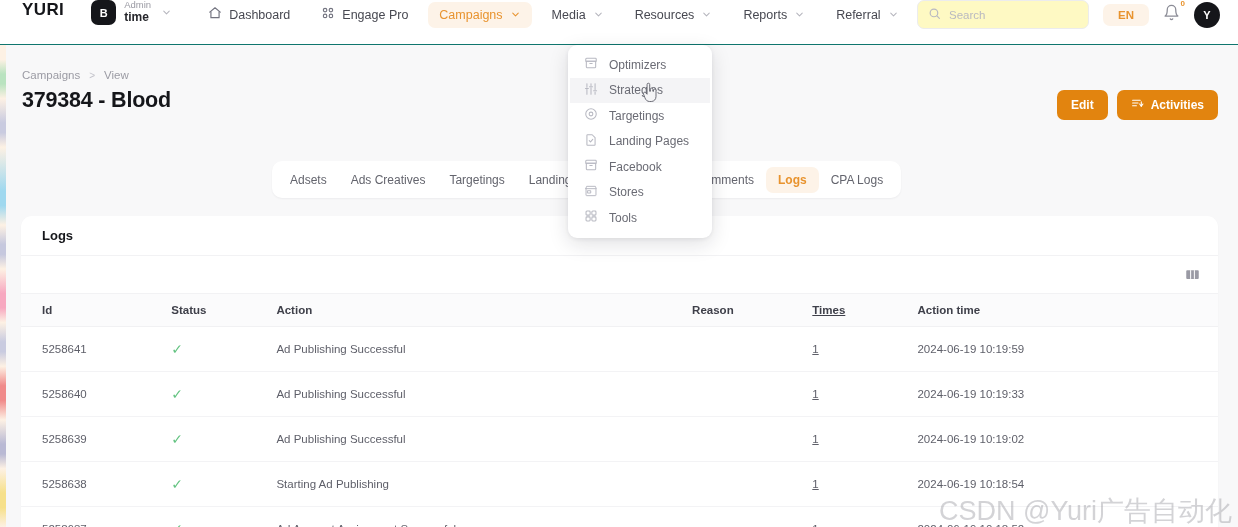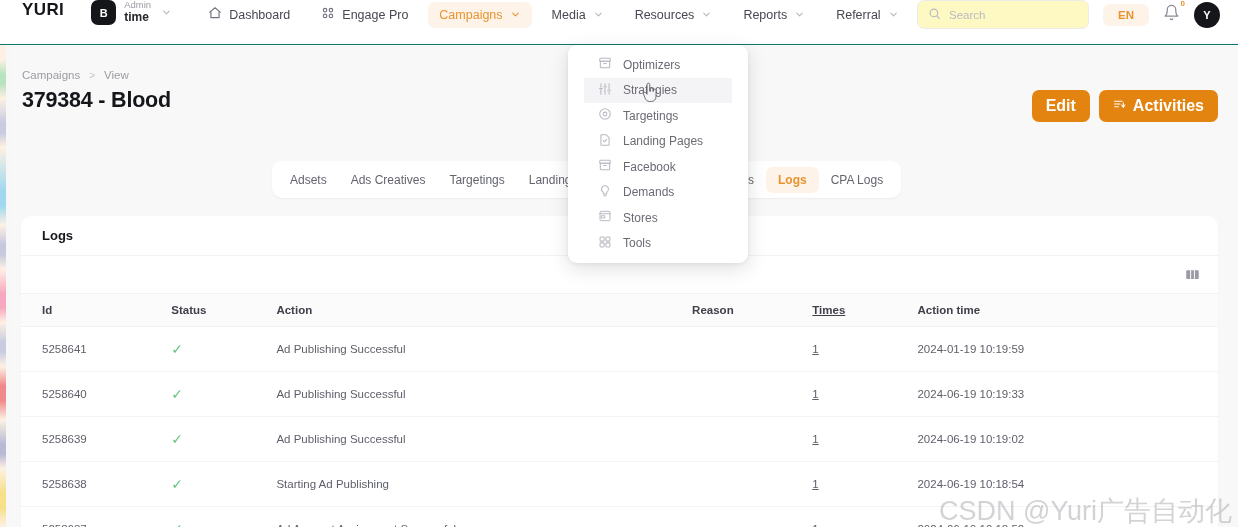--- a/index.html
+++ b/index.html
@@ -105,21 +105,21 @@
   }
   .crumb .sep { color: #c2c2ca; font-size: 10px; }
   .crumb a { color: #9b9ba4; text-decoration: none; cursor: pointer; }
   .page-title {
     position: absolute; left: 22px; top: 88px;
     font-size: 21.5px; font-weight: bold; color: #15161a; letter-spacing: -.2px;
   }
   .page-actions { position: absolute; right: 20px; top: 90px; display: flex; gap: 9px; }
   .btn-orange {
     background: #e2840f; color: #fff; border: none; border-radius: 7px;
-    font-size: 16px; font-weight: bold; padding: 7px 14px; cursor: pointer;
+    font-size: 12px; font-weight: bold; padding: 7px 14px; cursor: pointer;
     font-family: "Liberation Sans", sans-serif; display: flex; align-items: center; gap: 7px;
   }
 
   
   .tabs {
     position: absolute; left: 272px; top: 161px; height: 37px;
     background: #fff; border-radius: 10px; display: flex; align-items: center;
     padding: 0 6px; box-shadow: 0 1px 2px rgba(20,20,30,.05); z-index: 5;
   }
   .tab {
@@ -164,22 +164,22 @@
 
   .watermark {
     position: absolute; right: 6px; bottom: -2px;
     font-size: 27px; color: rgba(150,150,158,.42);
     font-family: "Liberation Sans", sans-serif; z-index: 60; pointer-events: none;
     white-space: nowrap;
   }
 
   
   .dropdown {
-    position: absolute; left: 568px; top: 45px; width: 180px;
-    background: #fff; border-radius: 9px; padding: 7px 16px;
+    position: absolute; left: 568px; top: 45px; width: 144px;
+    background: #fff; border-radius: 9px; padding: 7px 2px;
     box-shadow: 0 6px 20px rgba(25,25,40,.13), 0 1px 4px rgba(25,25,40,.07);
     z-index: 40;
   }
   .dd-item {
     display: flex; align-items: center; gap: 11px; height: 25.5px;
     padding: 0 14px; font-size: 12px; color: #6a6b74; cursor: pointer;
   }
   .dd-item.hover { background: #f4f4f6; }
   .dd-item svg { flex: 0 0 14px; }
 
@@ -351,21 +351,21 @@
           <th class="c-time">Action time</th>
         </tr>
       </thead>
       <tbody>
         <tr>
           <td class="c-id">5258641</td>
           <td class="c-status"><span class="check">✓</span></td>
           <td class="c-action">Ad Publishing Successful</td>
           <td class="c-reason"></td>
           <td class="c-times">1</td>
-          <td class="c-time">2024-01-19 10:19:59</td>
+          <td class="c-time">2024-06-19 10:19:59</td>
         </tr>
         <tr>
           <td class="c-id">5258640</td>
           <td class="c-status"><span class="check">✓</span></td>
           <td class="c-action">Ad Publishing Successful</td>
           <td class="c-reason"></td>
           <td class="c-times">1</td>
           <td class="c-time">2024-06-19 10:19:33</td>
         </tr>
         <tr>
@@ -446,29 +446,20 @@
         <svg width="14" height="14" viewBox="0 0 24 24" fill="none" stroke="#b8b9c2" stroke-width="1.8" stroke-linecap="round" stroke-linejoin="round">
           <path d="M4 9h16v10a1 1 0 0 1-1 1H5a1 1 0 0 1-1-1V9z"></path>
           <path d="M3 5.5A1.5 1.5 0 0 1 4.5 4h15A1.5 1.5 0 0 1 21 5.5V9H3V5.5z"></path>
             <line x1="10" y1="13" x2="14" y2="13"></line>
           </svg>
       </span>
       <span>Facebook</span>
     </div>
     <div class="dd-item">
       <span>
-        <svg width="14" height="14" viewBox="0 0 24 24" fill="none" stroke="#b8b9c2" stroke-width="1.8" stroke-linecap="round" stroke-linejoin="round">
-          <path d="M12 3a6 6 0 0 0-3.6 10.8c.6.5.9 1.1.9 1.8V17h5.4v-1.4c0-.7.3-1.3.9-1.8A6 6 0 0 0 12 3z"></path>
-          <line x1="10" y1="20" x2="14" y2="20"></line>
-          </svg>
-      </span>
-      <span>Demands</span>
-    </div>
-    <div class="dd-item">
-      <span>
         <svg width="14" height="14" viewBox="0 0 24 24" fill="none" stroke="#b8b9c2" stroke-width="1.7" stroke-linecap="round" stroke-linejoin="round">
           <path d="M3.5 8h17v11a1 1 0 0 1-1 1h-15a1 1 0 0 1-1-1V8z"></path>
           <path d="M3 8 4.5 4h15L21 8"></path>
             <rect x="6.5" y="11.5" width="5" height="4"></rect>
           </svg>
       </span>
       <span>Stores</span>
     </div>
     <div class="dd-item">
       <span>

